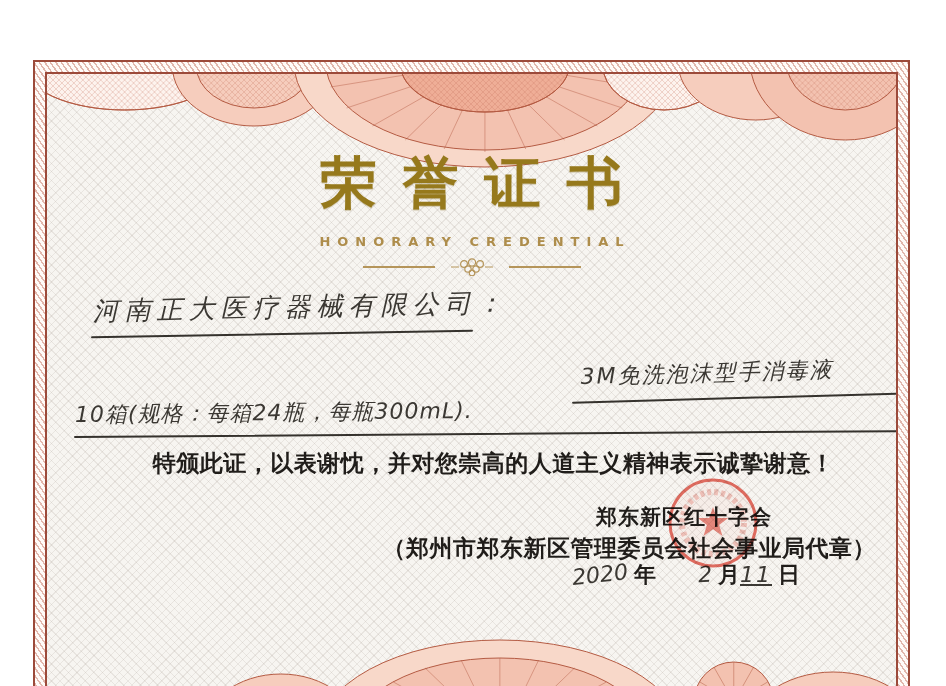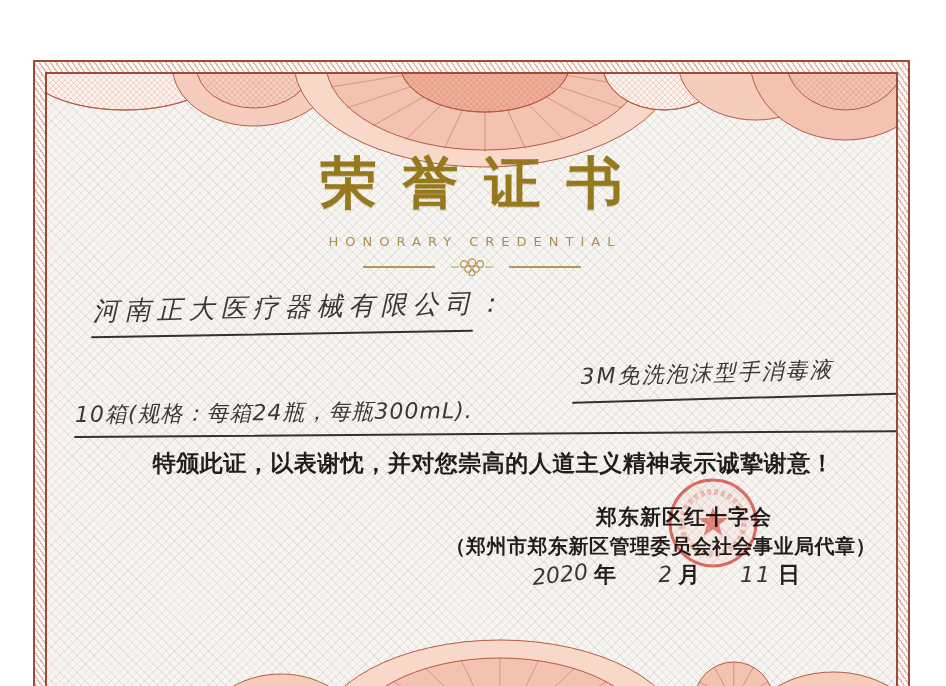--- a/index.html
+++ b/index.html
@@ -26,21 +26,21 @@
   .deco-bottom{bottom:0;}
 
   .title{
     position:absolute;top:72px;left:0;right:0;text-align:center;
     font-size:56px;font-weight:700;color:#96791c;
     letter-spacing:26px;padding-left:26px;
     text-shadow:0 1px 1px rgba(120,95,20,.35);
   }
   .subtitle{
     position:absolute;top:160px;left:0;right:0;text-align:center;
-    font-size:13px;font-weight:400;color:#ae8d4b;letter-spacing:7px;padding-left:7px;
+    font-size:13px;font-weight:700;color:#ae8d4b;letter-spacing:7px;padding-left:7px;
   }
   .divider{
     position:absolute;top:182px;left:0;right:0;height:22px;
     display:flex;align-items:center;justify-content:center;gap:14px;color:#ae8d4b;
   }
   .divider .bar{width:72px;height:0;border-top:2px solid #b5955a;}
 
   .printed{color:#201d1a;font-weight:700;white-space:nowrap;}
   .hand{
     color:#3b3833;white-space:nowrap;font-style:italic;
@@ -54,30 +54,30 @@
   .donate-line{position:absolute;left:88px;top:280px;font-size:24px;letter-spacing:1px;}
   .donation{position:absolute;left:534px;top:288px;font-size:22px;letter-spacing:2px;transform:rotate(-1.6deg);transform-origin:left bottom;}
   .u-donation{left:525px;top:323px;width:336px;transform:rotate(-1.6deg);}
 
   .detail{position:absolute;left:28px;top:326px;font-size:22px;letter-spacing:1px;transform:rotate(-0.6deg);transform-origin:left bottom;}
   .u-detail{left:27px;top:359px;width:832px;transform:rotate(-0.4deg);}
 
   .thanks{position:absolute;left:0;right:0;top:374px;text-align:center;font-size:23px;padding-left:44px;letter-spacing:.5px;font-family:Liberation Serif, serif;}
 
   .org{position:absolute;right:124px;top:429px;font-size:21px;letter-spacing:1px;}
-  .org-note{position:absolute;right:20px;top:459px;font-size:20px;letter-spacing:.5px;}
+  .org-note{position:absolute;right:20px;top:459px;font-size:23px;letter-spacing:.5px;}
 
   .date-line{
     position:absolute;right:96px;top:486px;display:flex;align-items:baseline;
     font-size:22px;
   }
   .date-line .hand{font-size:22px;}
   .hw-year{transform:rotate(-6deg);display:inline-block;}
   .hw-month{margin-left:42px;display:inline-block;transform:rotate(-3deg);}
-  .hw-day{margin-left:40px;display:inline-block;letter-spacing:2px;}
+  .hw-day{display:inline-block;letter-spacing:2px;text-decoration:underline;}
   .date-line .printed{margin-left:6px;}
 
   .seal{position:absolute;left:620px;top:403px;width:92px;height:92px;opacity:.85;mix-blend-mode:multiply;}
 </style>
 </head>
 <body>
 
 <div class="cert">
   <div class="field">
 

